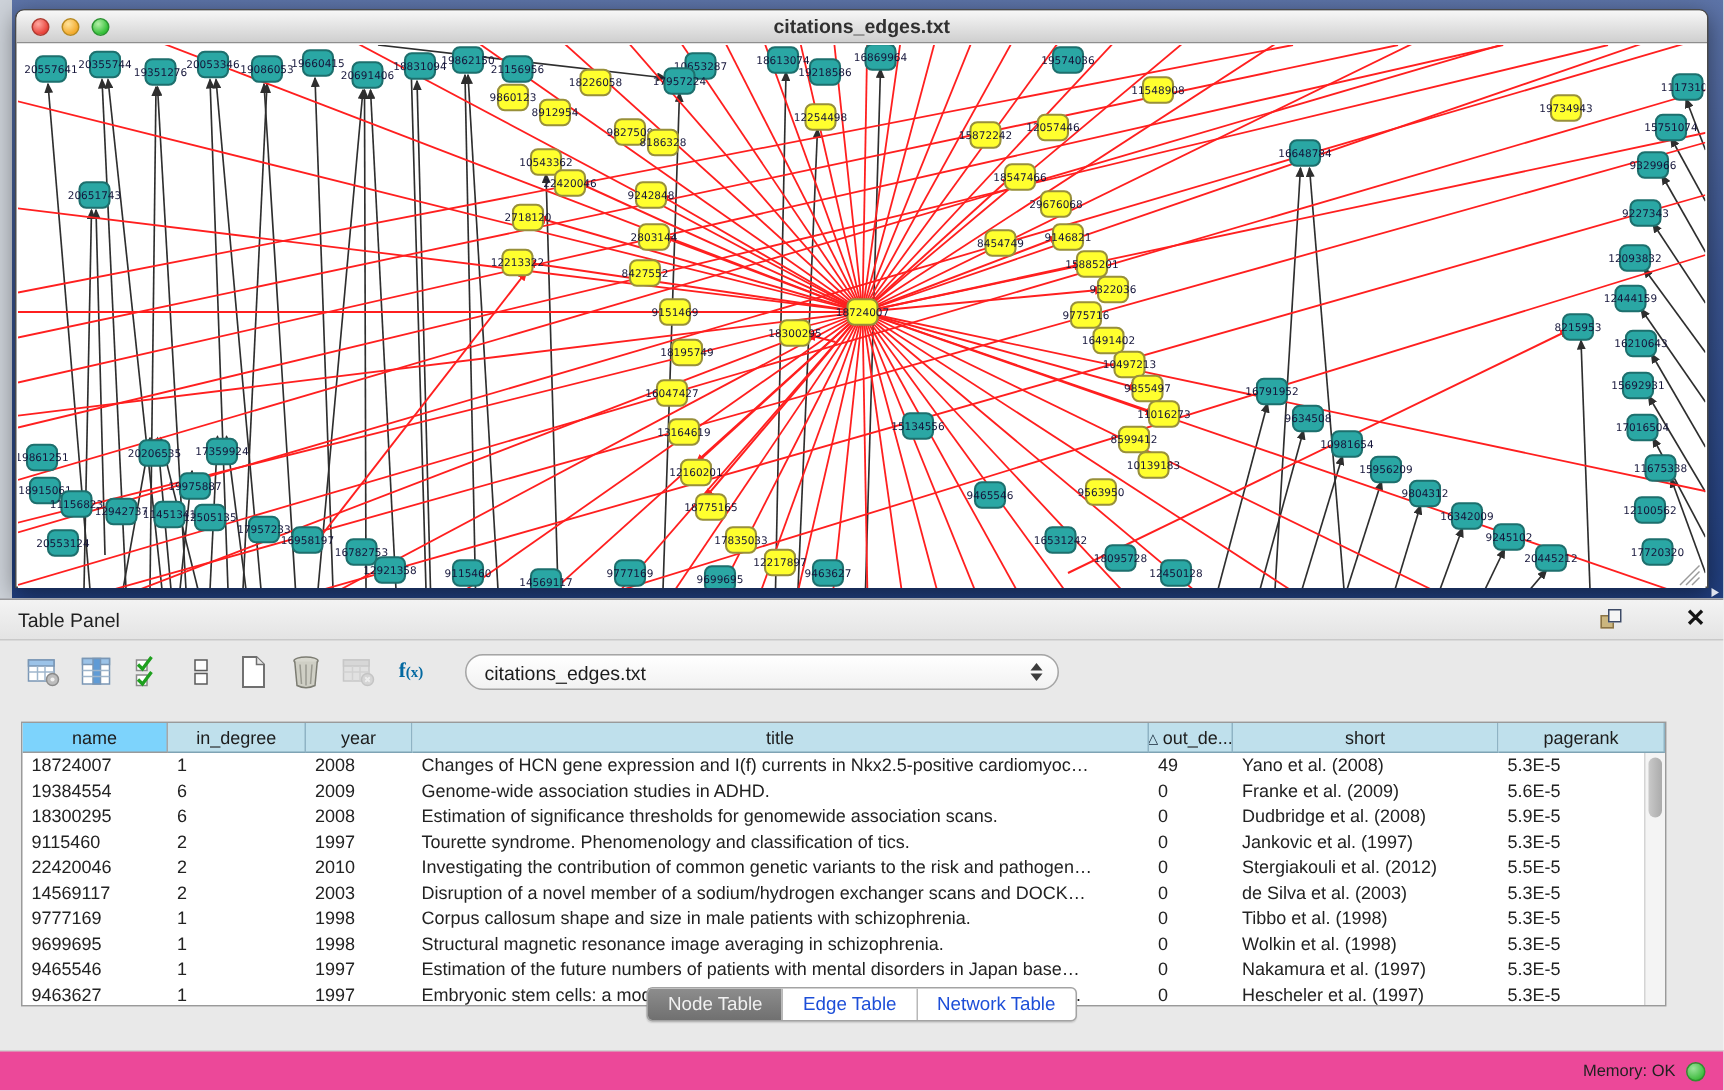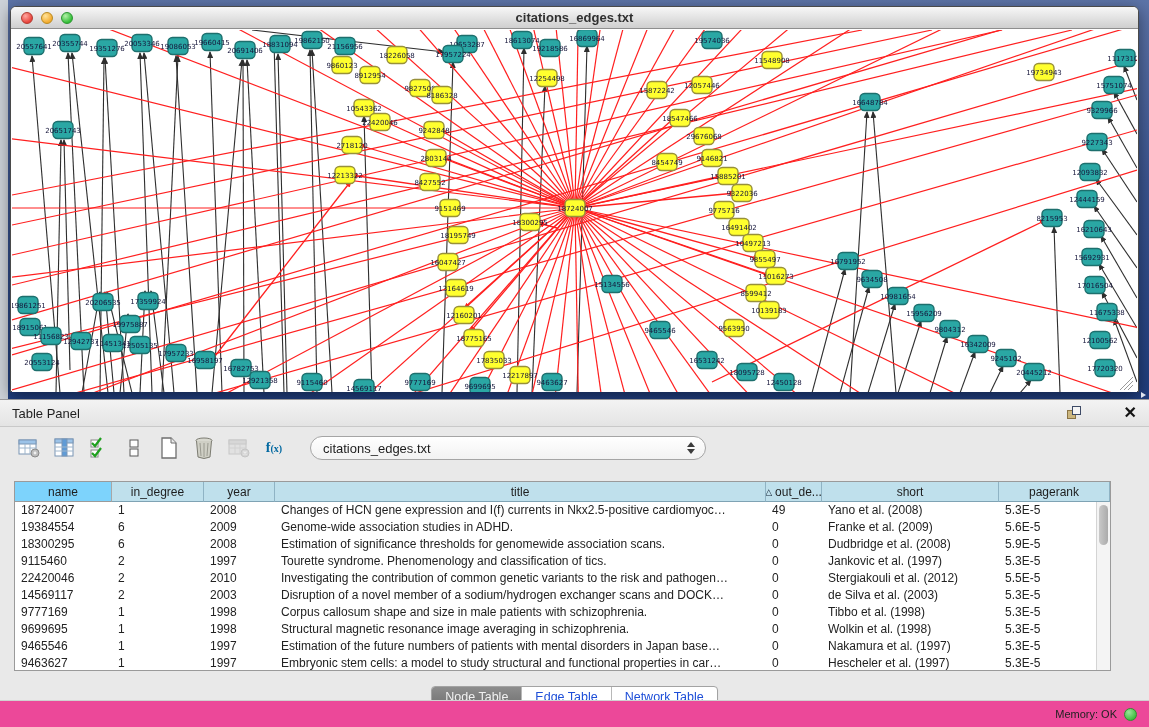--- a/index.html
+++ b/index.html
@@ -64,21 +64,21 @@
     font-size:12px; color:#1d1d1d; background:#bfe0ec;
     border-right:1px solid #8fb3c4; border-bottom:1px solid #7fa3b4; overflow:hidden; white-space:nowrap; }
   .th:first-child { background:#7dd3fc; border-right:1px solid #a7a7a7; border-bottom:1px solid #9a9a9a; }
   .tr { display:flex; height:17px; flex:none; }
   .td { font-size:12px; color:#222; padding:1px 4px 0 6px; overflow:hidden; white-space:nowrap; }
   .c0{width:97px;} .c1{width:92px;} .c2{width:71px;} .c3{width:491px;} .c4{width:56px;} .c5{width:177px;} .c6{flex:1;}
   .vscroll { position:absolute; right:0; top:20px; bottom:0; width:14px; background:#f4f4f4; border-left:1px solid #d4d4d4; }
   .vthumb { position:absolute; left:2px; top:3px; width:9px; height:40px; background:linear-gradient(90deg,#c9c9c9,#ababab); border-radius:5px; }
   .sort-tri { font-size:9px; margin-right:3px; color:#123; }
 
-  .tabs-row { position:absolute; left:0; right:0; bottom:18px; display:flex; justify-content:center; }
+  .tabs-row { position:absolute; left:0; right:0; bottom:46px; display:flex; justify-content:center; }
   .segmented { display:flex; border:1px solid #a3a3a3; border-radius:4px; overflow:hidden;
     background:#fff; box-shadow:0 1px 1px rgba(0,0,0,.12); }
   .seg { padding:3px 13px 4px; font-size:12.5px; color:#1d4ed8; border-left:1px solid #b8b8b8; cursor:pointer; }
   .seg:first-child { border-left:none; }
   .seg.active { background:linear-gradient(#8d8d8d,#707070); color:#f1f1f1; }
 
   .statusbar { position:absolute; left:0; right:0; bottom:0; height:27px;
     display:flex; align-items:center; justify-content:flex-end; gap:7px; padding-right:12px;
     font-size:11px; color:#222; background:#ec4899; border-top:1px solid #d0d0d0; }
   .mem-dot { width:13px; height:13px; border-radius:50%;

